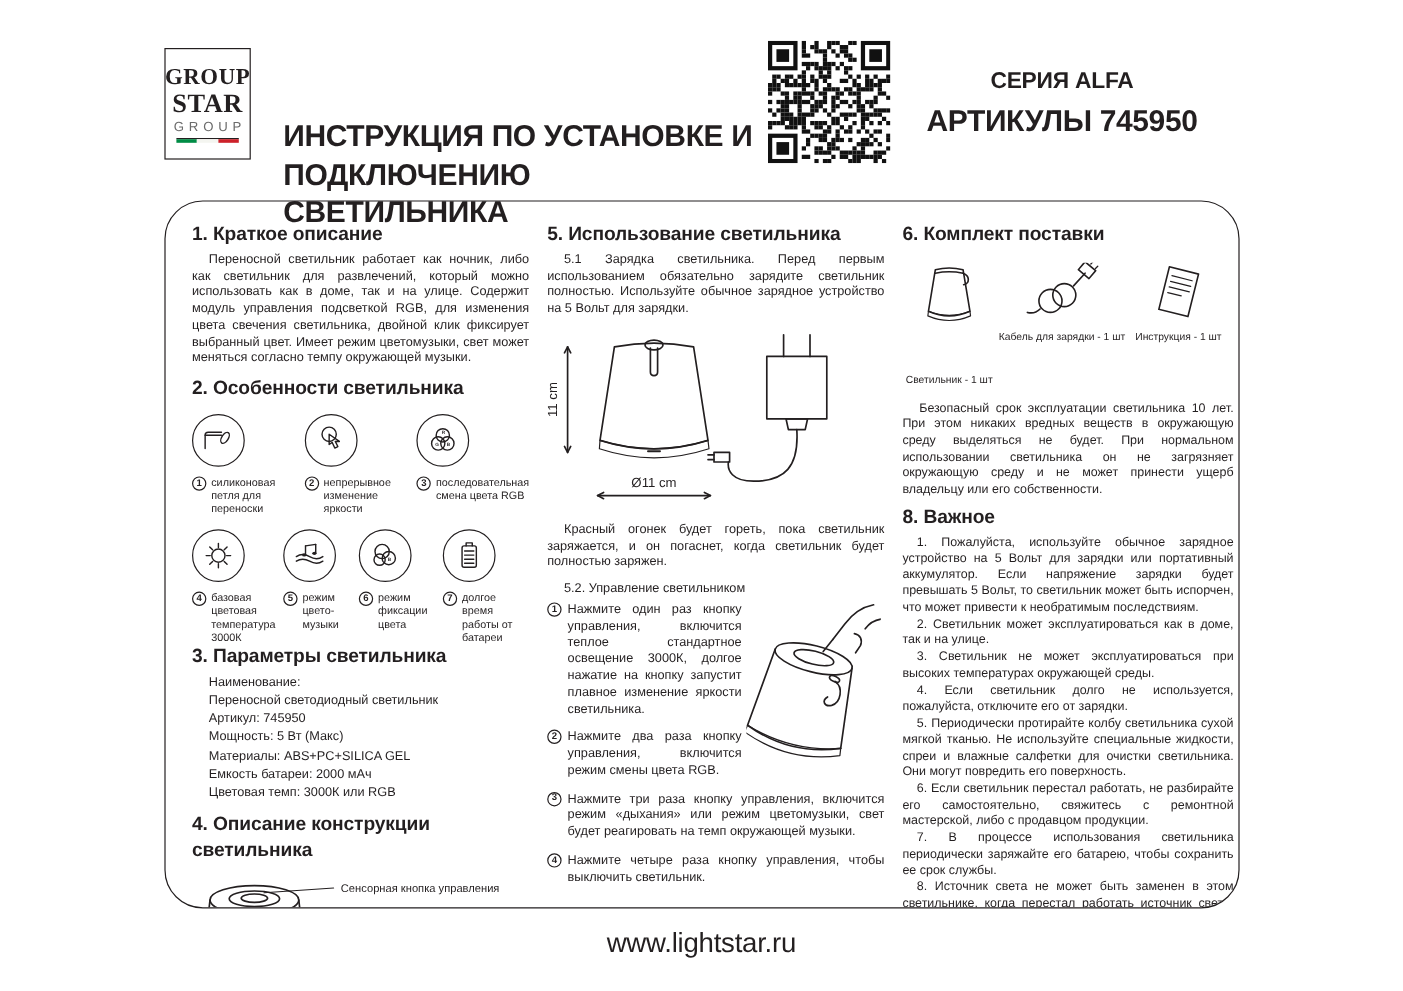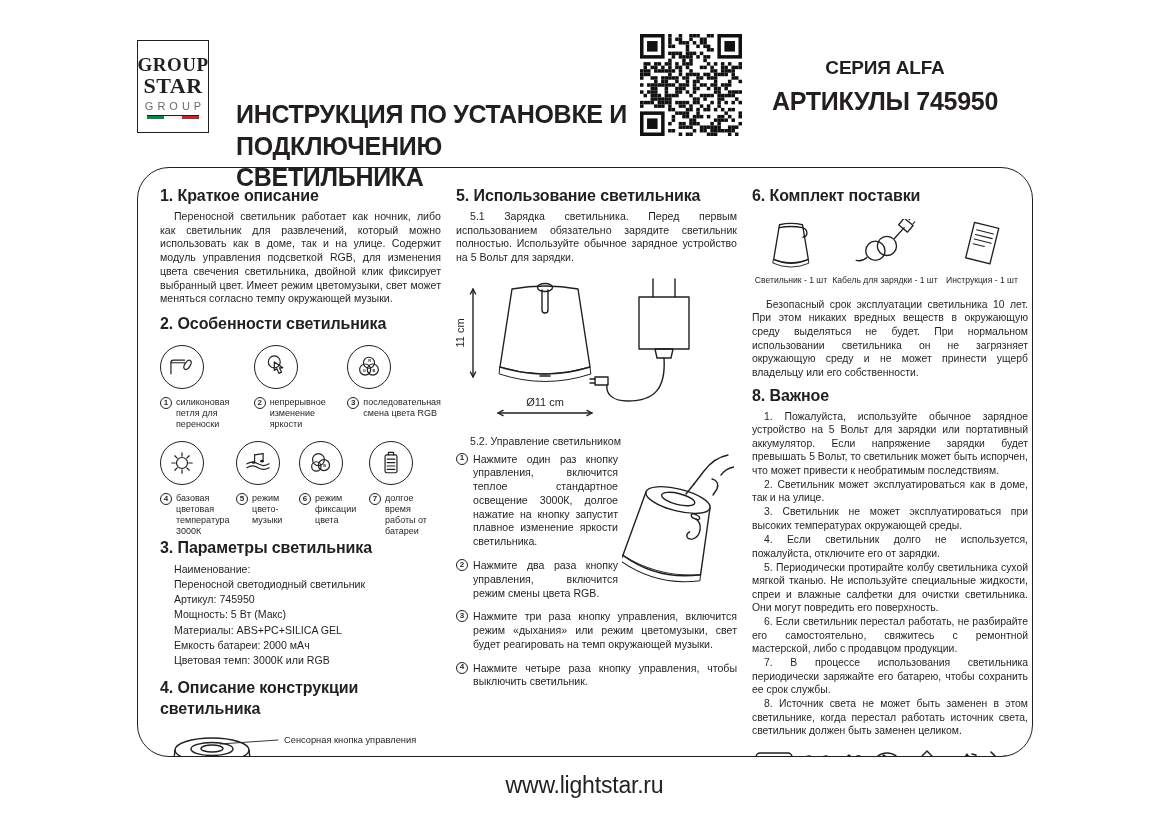--- a/index.html
+++ b/index.html
@@ -76,21 +76,21 @@
   .s52-title { margin:2px 0 4px 14px; }
   .steps-flex { display:flex; }
   .steps-left { width:162px; flex:0 0 162px; }
   .step { display:flex; gap:5px; margin-bottom:10px; text-align:justify; }
   .step .txt { flex:1; }
   .steps-right { flex:1; padding-left:4px; }
 
   
   .package-row { display:flex; margin:8px 0 12px 0; }
   .pkg { display:flex; flex-direction:column; align-items:center; }
-  .pkg:nth-child(1){ width:78px;}
+  .pkg:nth-child(1){ width:78px;gap:36px;}
   .pkg:nth-child(2){ width:110px;}
   .pkg:nth-child(3){ width:84px;}
   .pkg .cap { font-size:8.6px; margin-top:6px; white-space:nowrap; }
   .pkg .art { height:54px; display:flex; align-items:flex-end; }
   .col3 p.body { margin-bottom:7px; }
   .important p { text-align:justify; text-indent:12px; margin-bottom:0.5px; }
   .cert-row { display:flex; align-items:center; justify-content:space-between; margin-top:10px; padding:0 2px; }
 
   
   .footer {
@@ -649,20 +649,21 @@
             <path d="M199 76 h18 l-2 9 h-14 Z"></path>
             <path d="M208 85 C210 116 198 128 172 128 C154 128 150 119 151 112"></path>
             <rect x="139" y="104" width="13" height="8"></rect>
             <path d="M134 106 h5 M134 110 h5"></path>
           </g>
           <text x="8" y="60" font-size="11" fill="#231f20" transform="rotate(-90 8 60)" text-anchor="middle">11 cm</text>
           <text x="89" y="133" font-size="11" fill="#231f20" text-anchor="middle">Ø11 cm</text>
         </svg>
       </div>
 
+      <p class="body">Красный огонек будет гореть, пока светильник заряжается, и он погаснет, когда светильник будет полностью заряжен.</p>
 
       <div class="s52-title">5.2. Управление светильником</div>
 
       <div class="steps-flex">
         <div class="steps-left">
           <div class="step">
             <span class="numcirc">1</span>
             <span class="txt">Нажмите один раз кнопку управления, включится теплое стандартное освещение 3000К, долгое нажатие на кнопку запустит плавное изменение яркости светильника.</span>
           </div>
           <div class="step">

